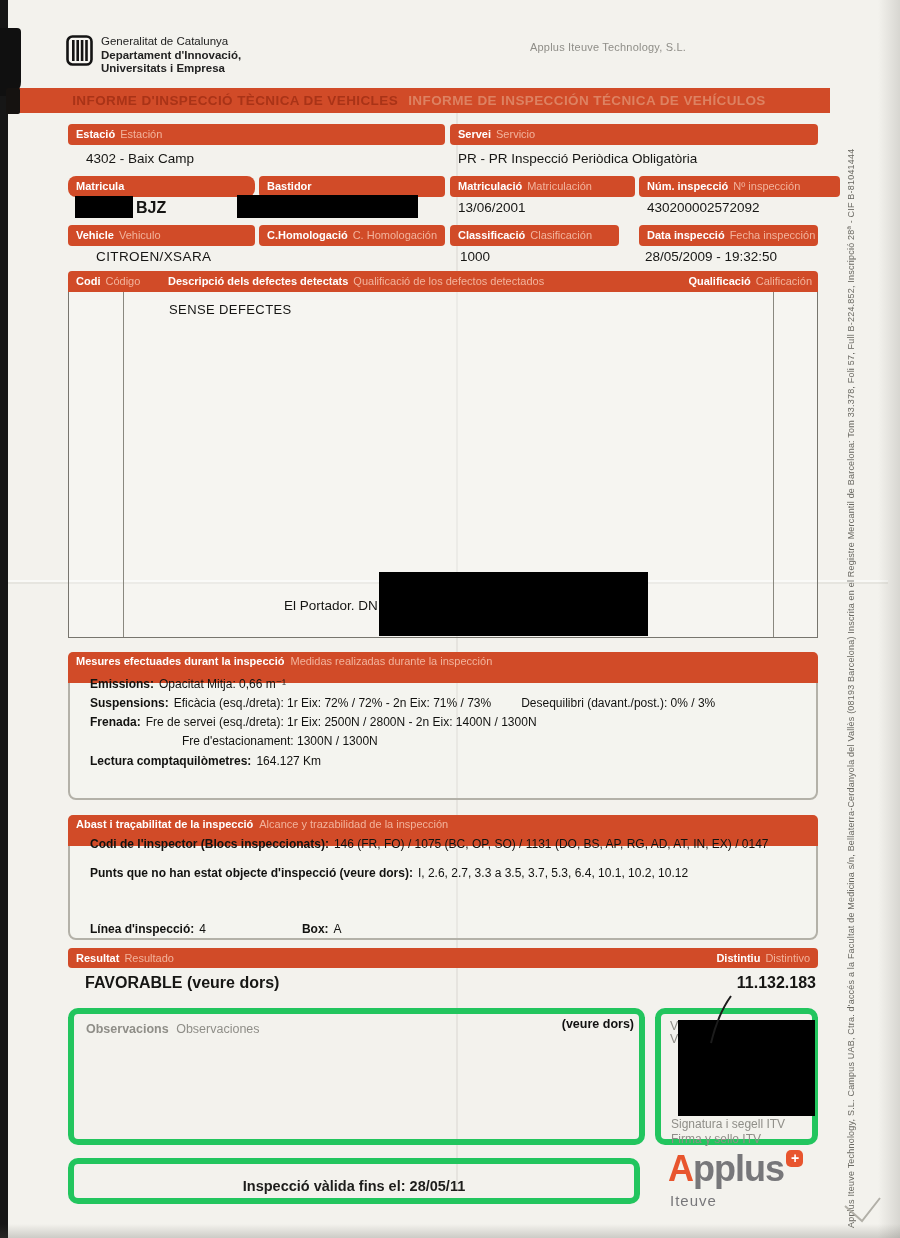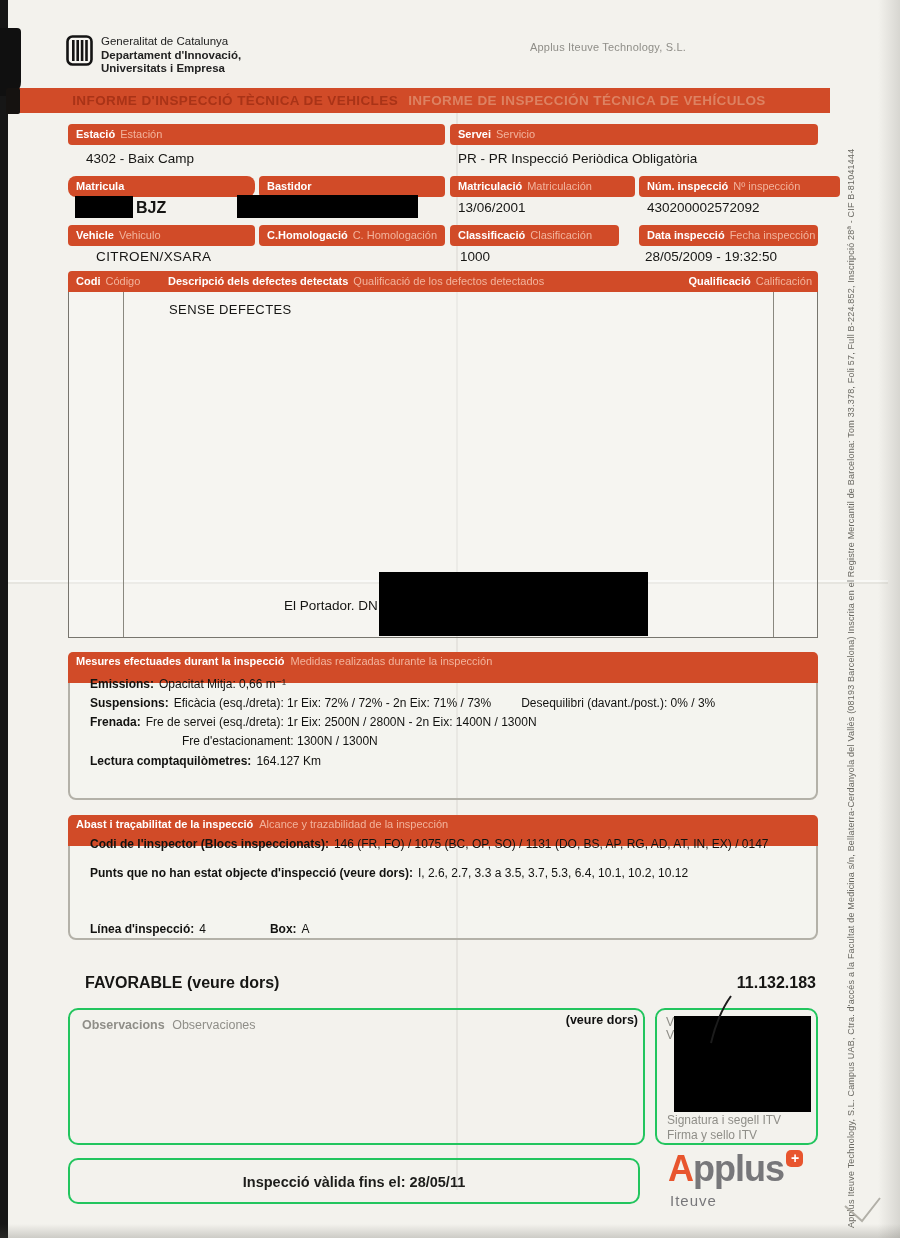--- a/index.html
+++ b/index.html
@@ -46,27 +46,27 @@
   .sense{position:absolute;left:100px;top:10px;font-size:13px;letter-spacing:.4px;color:#151513;}
   .portador{position:absolute;left:215px;top:306px;font-size:13.5px;color:#151513;}
   
   .sect{position:absolute;border:2px solid #b3b1a8;border-radius:8px;box-sizing:border-box;background:rgba(255,255,255,0.15);}
   .sect-bar{position:absolute;height:31px;background:#d14b28;border-radius:5px 5px 0 0;color:#fff;font-weight:bold;font-size:11px;line-height:19px;padding-left:8px;box-sizing:border-box;white-space:nowrap;}
   .sect-bar .es{color:#f2b39c;font-weight:normal;margin-left:6px;}
   .mline{position:absolute;font-size:12px;color:#121210;white-space:nowrap;}
   .mline b{font-weight:bold;}
   .mline .txt{margin-left:5px;}
   .mline .txt2{margin-left:30px;}
-  .mline .lbl2{margin-left:64px;font-weight:bold;}
+  .mline .lbl2{margin-left:96px;font-weight:bold;}
   
   .res-bar{position:absolute;left:68px;top:948px;width:750px;height:20px;background:#d14b28;border-radius:4px;font-size:11px;line-height:20px;}
   .res-bar .left{position:absolute;left:8px;color:#fff;font-weight:bold;}
   .res-bar .right{position:absolute;right:8px;color:#fff;font-weight:bold;}
   .res-bar .es{color:#f2b39c;font-weight:normal;margin-left:5px;}
-  .rbox{position:absolute;border:2px solid #22c55e;border-radius:10px;box-sizing:border-box;}
+  .rbox{position:absolute;border:6px solid #22c55e;border-radius:10px;box-sizing:border-box;}
   .graylab{color:#8f8e88;font-size:12.5px;}
   .veure{position:absolute;right:5px;top:3px;font-size:12.5px;font-weight:bold;color:#111;}
   .sig-cap{position:absolute;left:10px;font-size:12px;color:#8f8e88;line-height:14px;}
   
   .applus{position:absolute;left:668px;top:1150px;}
   .applus .word{font-size:36px;font-weight:bold;letter-spacing:-1px;color:#77777a;line-height:38px;}
   .applus .a{color:#e8552e;}
   .plusbadge{display:inline-block;vertical-align:18px;margin-left:2px;width:17px;height:17px;background:#e8552e;border-radius:5px;color:#fff;font-size:14px;font-weight:bold;line-height:17px;text-align:center;}
   .applus .sub{font-size:15px;color:#77777a;letter-spacing:1px;margin-top:4px;margin-left:2px;}
   
@@ -189,20 +189,24 @@
   <div class="mline" style="left:90px;top:837px;">
     <b>Codi de l'inspector (Blocs inspeccionats):</b><span class="txt">146 (FR, FO) / 1075 (BC, OP, SO) / 1131 (DO, BS, AP, RG, AD, AT, IN, EX)  / 0147</span>
   </div>
   <div class="mline" style="left:90px;top:866px;">
     <b>Punts que no han estat objecte d'inspecció (veure dors):</b><span class="txt">I, 2.6, 2.7, 3.3 a 3.5, 3.7, 5.3, 6.4, 10.1, 10.2, 10.12</span>
   </div>
   <div class="mline" style="left:90px;top:922px;">
     <b>Línea d'inspecció:</b><span class="txt">4</span><span class="lbl2">Box:</span><span class="txt">A</span>
   </div>
 
+  <div class="res-bar">
+    <span class="left"><span>Resultat</span><span class="es">Resultado</span></span>
+    <span class="right"><span>Distintiu</span><span class="es">Distintivo</span></span>
+  </div>
   <div class="val bold" style="left:85px;top:974px;">FAVORABLE (veure dors)</div>
   <div class="val bold" style="right:84px;top:974px;">11.132.183</div>
 
   <div class="rbox" style="left:68px;top:1008px;width:577px;height:137px;">
     <div class="graylab" style="position:absolute;left:12px;top:8px;">
       <b>Observacions</b>
       <span style="margin-left:4px;">Observaciones</span>
     </div>
     <div class="veure">(veure dors)</div>
   </div>

